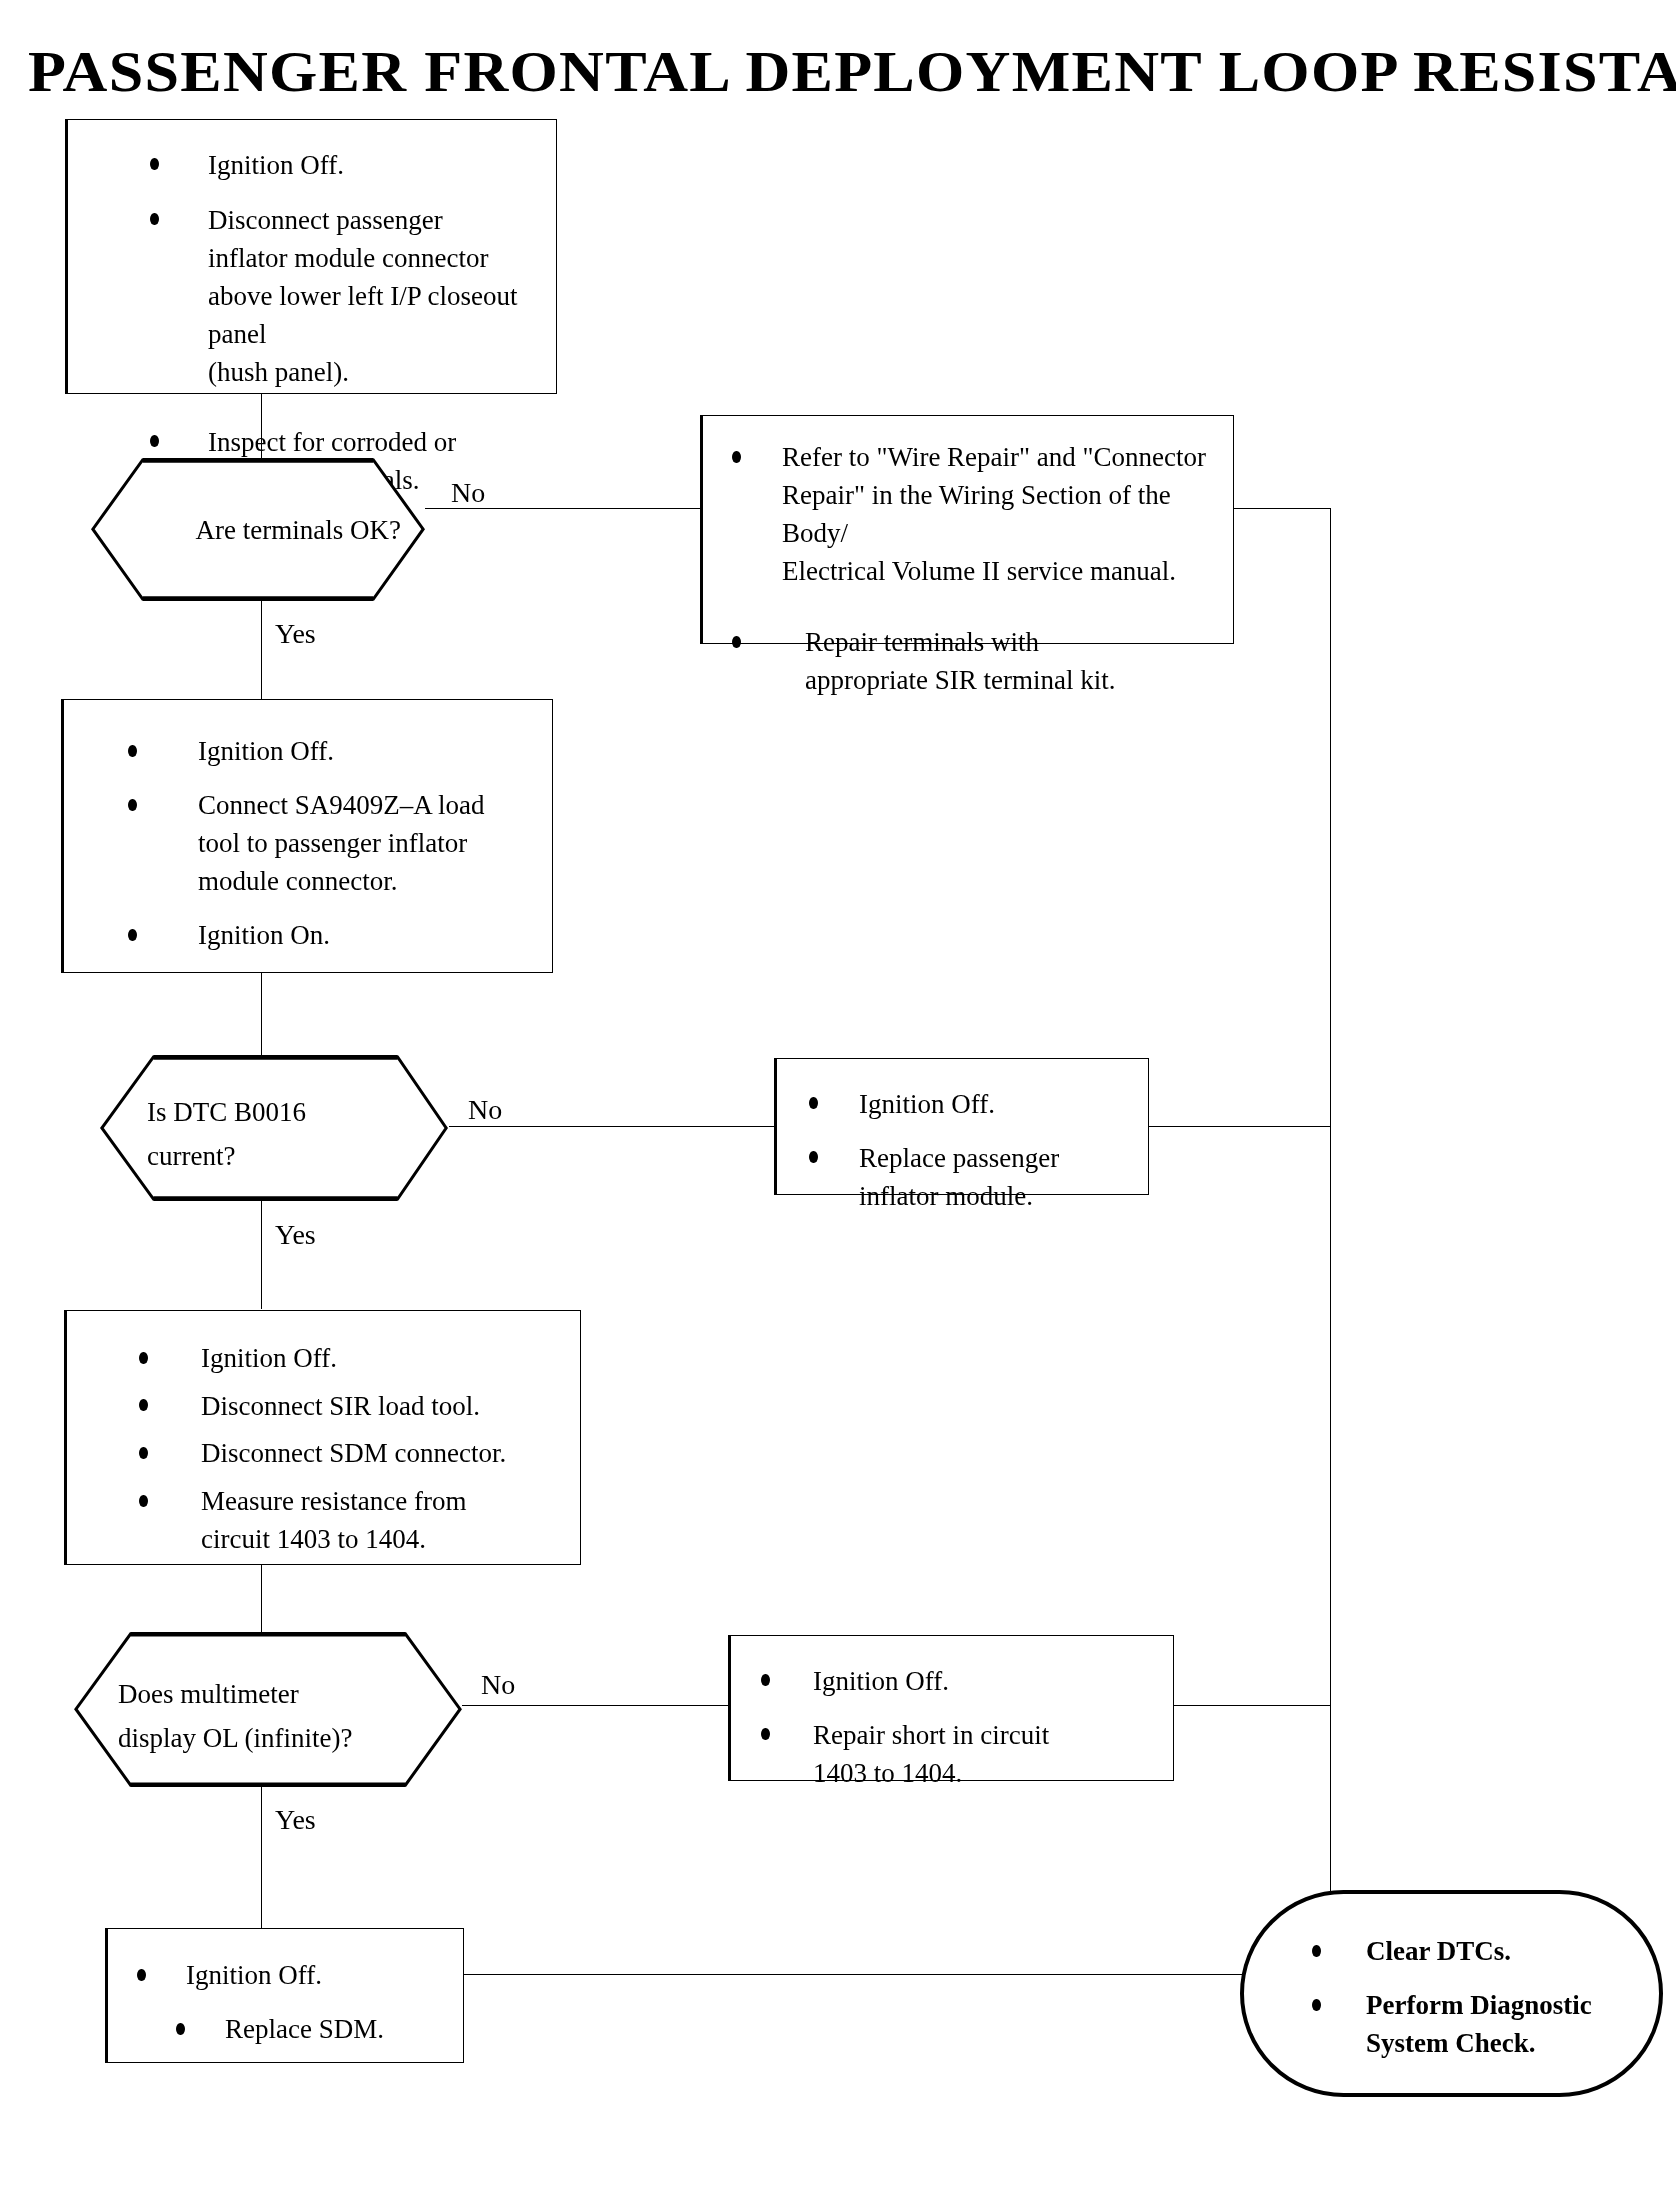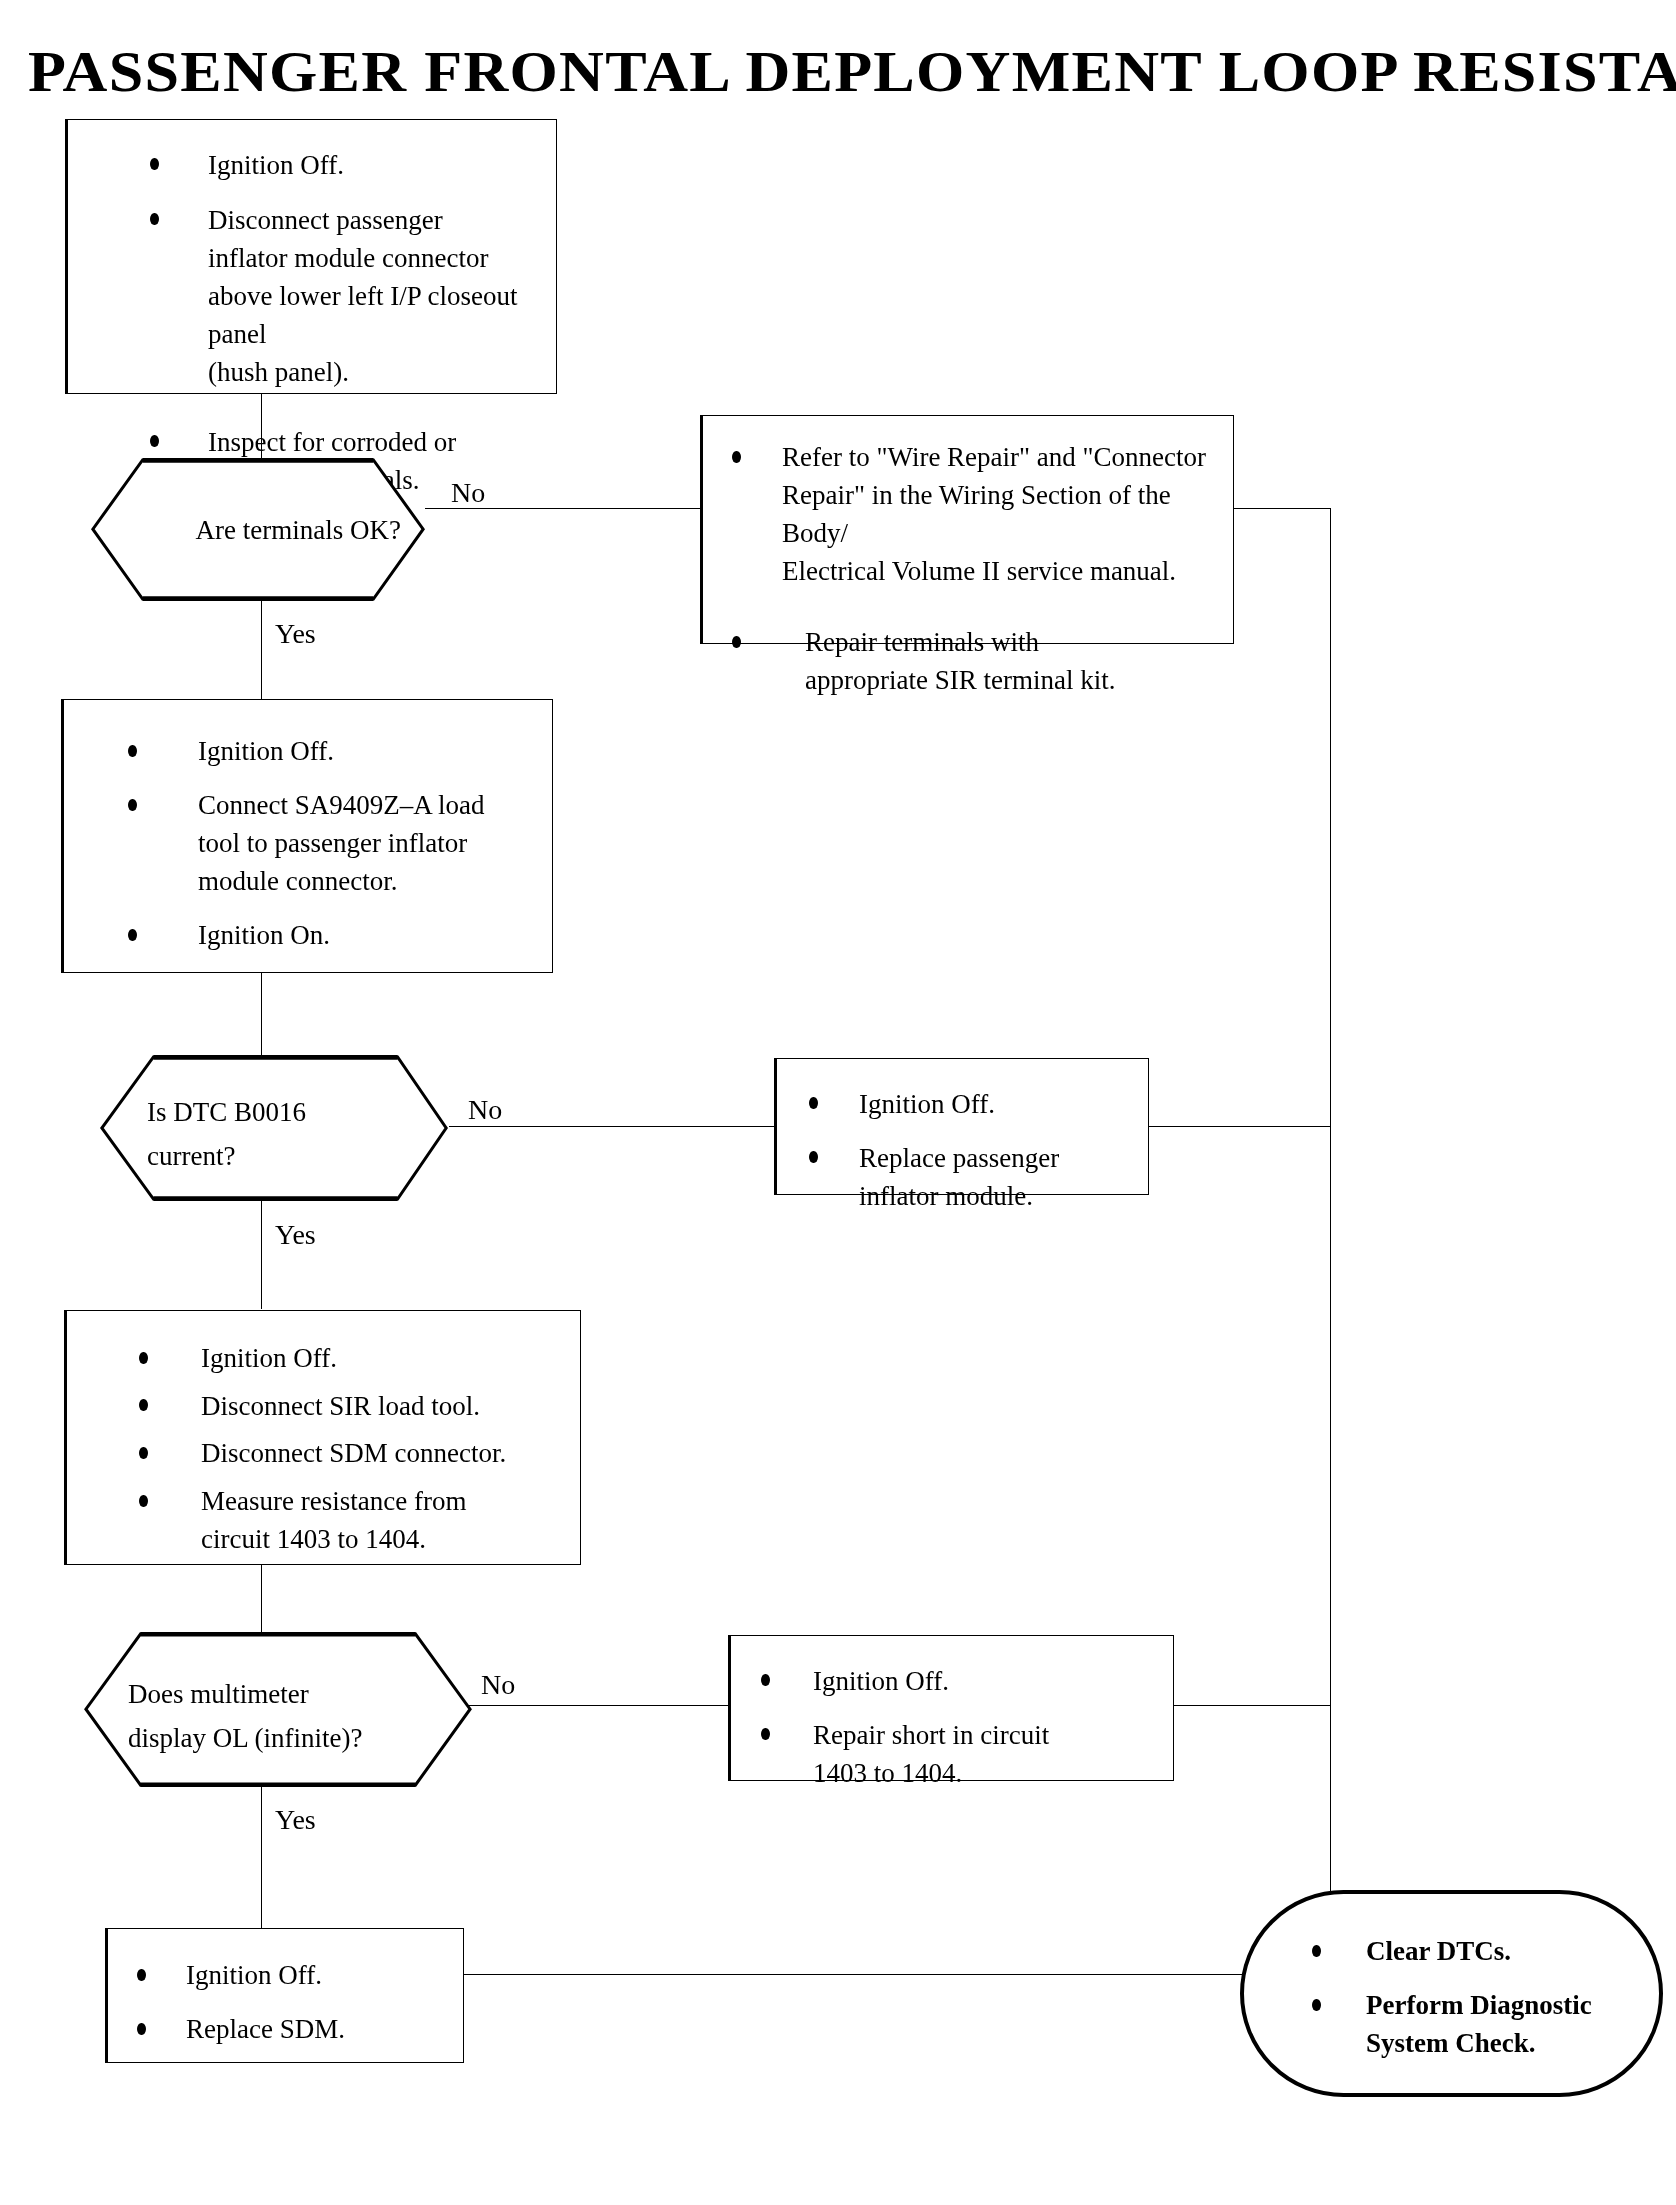--- a/index.html
+++ b/index.html
@@ -264,21 +264,21 @@
         <span class="bullet-text">Disconnect SDM connector.</span>
       </div>
       <div class="bullet-row" style="padding-left:134px; min-height:38px; margin-top:9.7px;">
         <span class="bullet-dot" style="left:72px; top:12.8px;"></span>
         <span class="bullet-text">Measure resistance from
 circuit 1403 to 1404.</span>
       </div>
     </div>
   </div>
 
-  <div class="hex" style="left:84px; top:1632px; width:388px; height:178px;">
+  <div class="hex" style="left:74px; top:1632px; width:388px; height:178px;">
     <svg width="388" height="155" viewBox="0 0 638 255">
       <polygon points="93,3 545,3 635,127 545,252 93,252 3,127" fill="#ffffff" stroke="#000000" stroke-width="5"></polygon>
       <line x1="93" y1="3" x2="545" y2="3" stroke="#000000" stroke-width="9"></line>
       <line x1="93" y1="252" x2="545" y2="252" stroke="#000000" stroke-width="9"></line>
     </svg>
     <div class="hex-label" style="left:44px; top:40px; width:316px; text-align:left; line-height:44px;">Does multimeter
 display OL (infinite)?</div>
   </div>
   <div class="branch-label" style="left:481px; top:1669px;">No</div>
   <div class="branch-label" style="left:275px; top:1804px;">Yes</div>
@@ -296,21 +296,21 @@
       </div>
     </div>
   </div>
 
   <div class="box" style="left:105px; top:1928px; width:359px; height:135px;">
     <div class="bullets" style="padding:27px 0 0 0;">
       <div class="bullet-row" style="padding-left:78px; min-height:38px;">
         <span class="bullet-dot" style="left:29px; top:12.8px;"></span>
         <span class="bullet-text">Ignition Off.</span>
       </div>
-      <div class="bullet-row" style="padding-left:78px; min-height:38px; margin-top:16px;">
+      <div class="bullet-row" style="padding-left:78px; min-height:38px; margin-top:16px;margin-left:39px;">
         <span class="bullet-dot" style="left:29px; top:12.8px;"></span>
         <span class="bullet-text">Replace SDM.</span>
       </div>
     </div>
   </div>
 
   <div class="terminator" style="left:1240px; top:1890px; width:423px; height:207px;">
     <div class="bullets" style="padding:38px 0 0 0;">
       <div class="bullet-row" style="padding-left:122px; min-height:38px;">
         <span class="bullet-dot" style="left:68px; top:12.8px;"></span>

